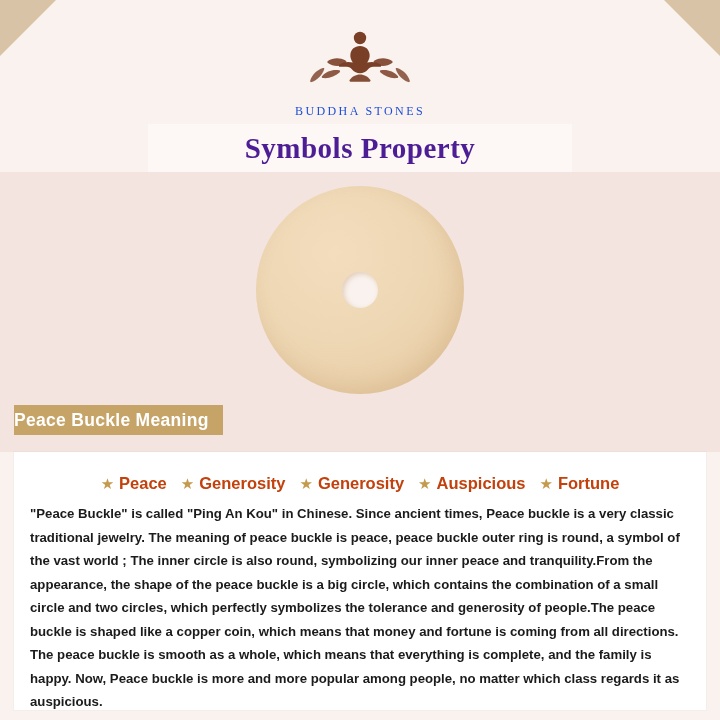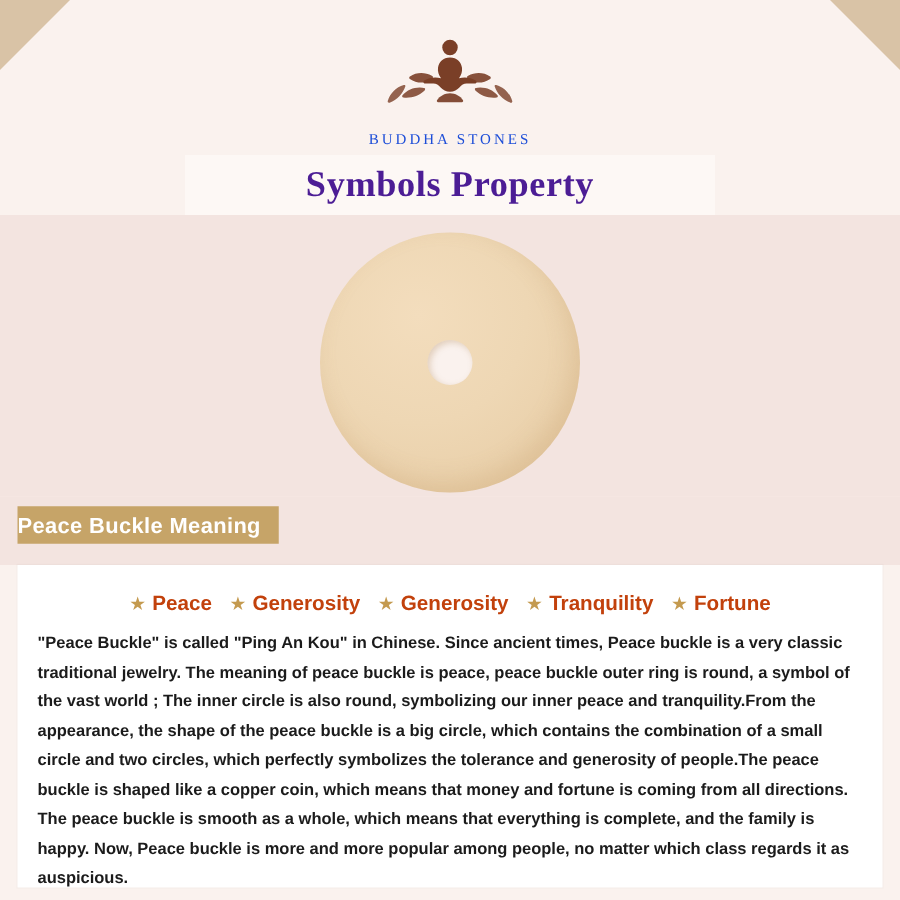--- a/index.html
+++ b/index.html
@@ -197,21 +197,21 @@
     <div class="kw">
       <span class="star">★</span>
       <span class="kw-text">Generosity</span>
     </div>
     <div class="kw">
       <span class="star">★</span>
       <span class="kw-text">Generosity</span>
     </div>
     <div class="kw">
       <span class="star">★</span>
-      <span class="kw-text">Tranquility</span>
+      <span class="kw-text">Auspicious</span>
     </div>
     <div class="kw">
       <span class="star">★</span>
       <span class="kw-text">Fortune</span>
     </div>
   </div>
 
   <div class="body-text">"Peace Buckle" is called "Ping An Kou" in Chinese. Since ancient times, Peace buckle is a very classic traditional jewelry. The meaning of peace buckle is peace, peace buckle outer ring is round, a symbol of the vast world ; The inner circle is also round, symbolizing our inner peace and tranquility.From the appearance, the shape of the peace buckle is a big circle, which contains the combination of a small circle and two circles, which perfectly symbolizes the tolerance and generosity of people.The peace buckle is shaped like a copper coin, which means that money and fortune is coming from all directions. The peace buckle is smooth as a whole, which means that everything is complete, and the family is happy. Now, Peace buckle is more and more popular among people, no matter which class regards it as auspicious.</div>
 
 </div>

